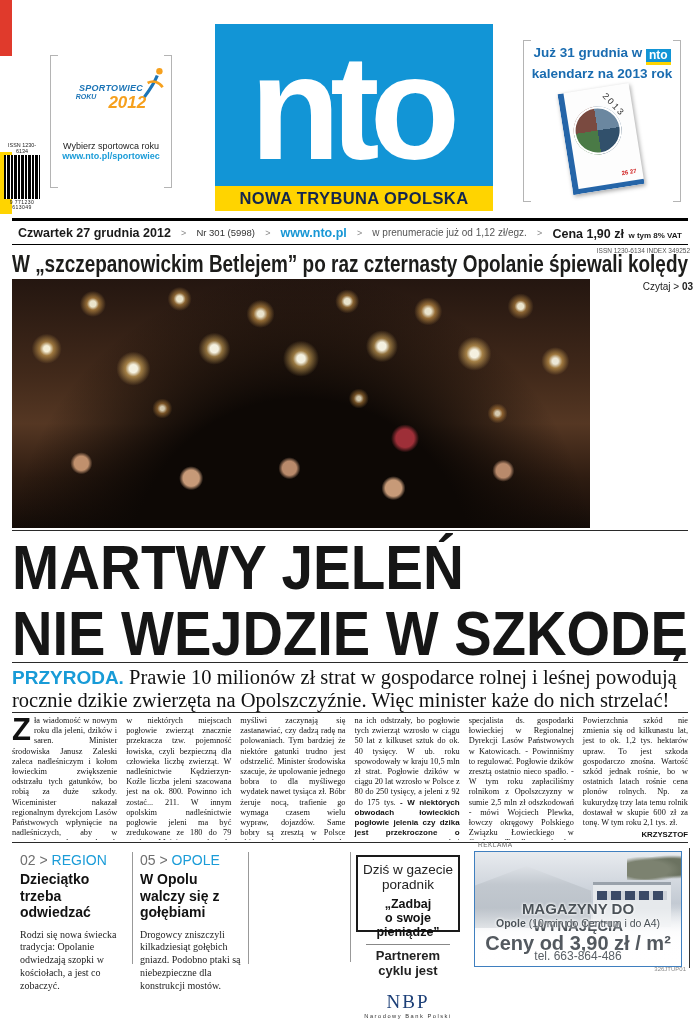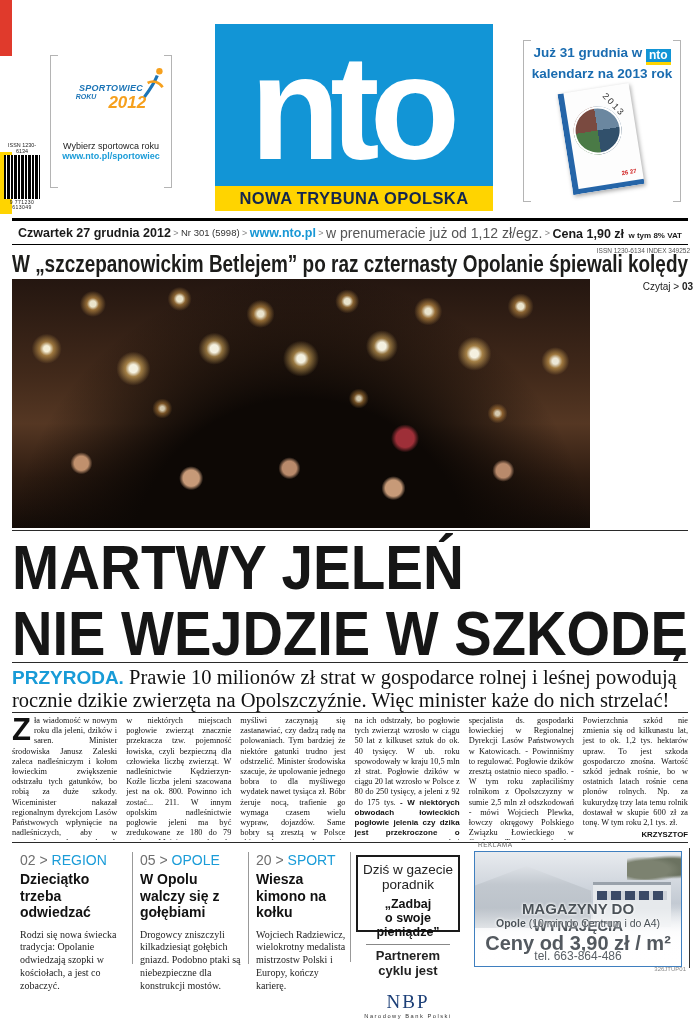--- a/index.html
+++ b/index.html
@@ -54,21 +54,21 @@
   .cal-year{position:absolute;right:4px;top:14px;font-size:9px;letter-spacing:2px;color:#333;transform:rotate(55deg);}
   .cal-dates{position:absolute;right:6px;bottom:10px;font-size:6px;font-weight:bold;color:#d02020;text-align:right;line-height:7px;}
 
   
   .dateline{position:absolute;left:12px;top:218px;width:676px;height:27px;border-top:3px solid #000;
             border-bottom:1px solid #000;display:flex;align-items:center;justify-content:space-between;padding:0 6px;box-sizing:border-box;}
   .dl-date{font-weight:bold;font-size:12.5px;}
   .dl-sep{font-size:9px;color:#888;}
   .dl-issue{font-size:9.5px;color:#333;}
   .dl-www{font-weight:bold;font-size:12.5px;color:#1897d5;}
-  .dl-sub{font-size:14px;color:#555;}
+  .dl-sub{font-size:10px;color:#555;}
   .dl-price{font-weight:bold;font-size:12.5px;}
   .dl-vat{font-weight:bold;font-size:8px;}
   .issn-line{position:absolute;right:10px;top:247px;font-size:6.5px;color:#555;}
 
   
   .headline1{position:absolute;left:12px;top:250px;}
   .headline1 text{font-family:"Liberation Sans",sans-serif;font-weight:bold;fill:#1d1d1b;font-size:23px;}
 
   
   .photo{position:absolute;left:12px;top:279px;width:578px;height:249px;
@@ -281,25 +281,20 @@
   </div>
   <div class="vdiv" style="left:132px;"></div>
 
   <div class="teaser" style="left:140px;width:104px;">
     <div class="t-label"><span>05</span> <span>&gt;</span> <span class="sec">OPOLE</span></div>
     <div class="t-title">W Opolu walczy się z gołębiami</div>
     <div class="t-body">Drogowcy zniszczyli kilkadziesiąt gołębich gniazd. Podobno ptaki są niebezpieczne dla konstrukcji mostów.</div>
   </div>
   <div class="vdiv" style="left:248px;"></div>
 
-  <div class="teaser" style="left:256px;width:92px;">
-    <div class="t-label"><span>20</span> <span>&gt;</span> <span class="sec">SPORT</span></div>
-    <div class="t-title">Wiesza kimono na kołku</div>
-    <div class="t-body">Wojciech Radziewicz, wielokrotny medalista mistrzostw Polski i Europy, kończy karierę.</div>
-  </div>
   <div class="vdiv" style="left:350px;height:110px;"></div>
 
   <div class="nbp-box">
     <div class="nbp-l1"><span>Dziś w gazecie</span><br><span>poradnik</span></div>
     <div class="nbp-title"><span>„Zadbaj</span><br><span>o swoje pieniądze”</span></div>
     <div class="nbp-hr"></div>
     <div class="nbp-partner">Partnerem cyklu jest</div>
     <div class="nbp-logo">NBP</div>
     <div class="nbp-name">Narodowy Bank Polski</div>
   </div>

